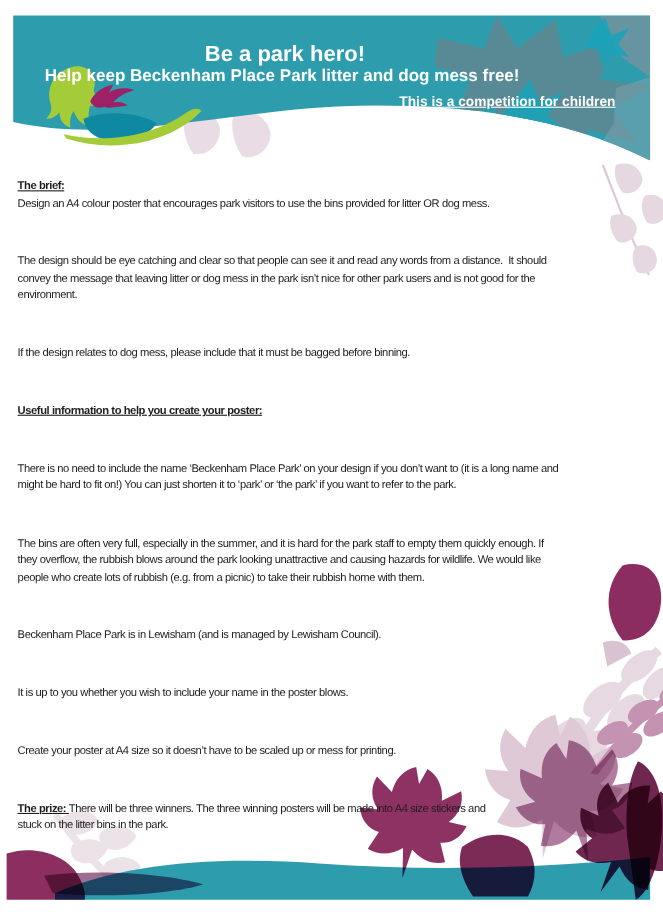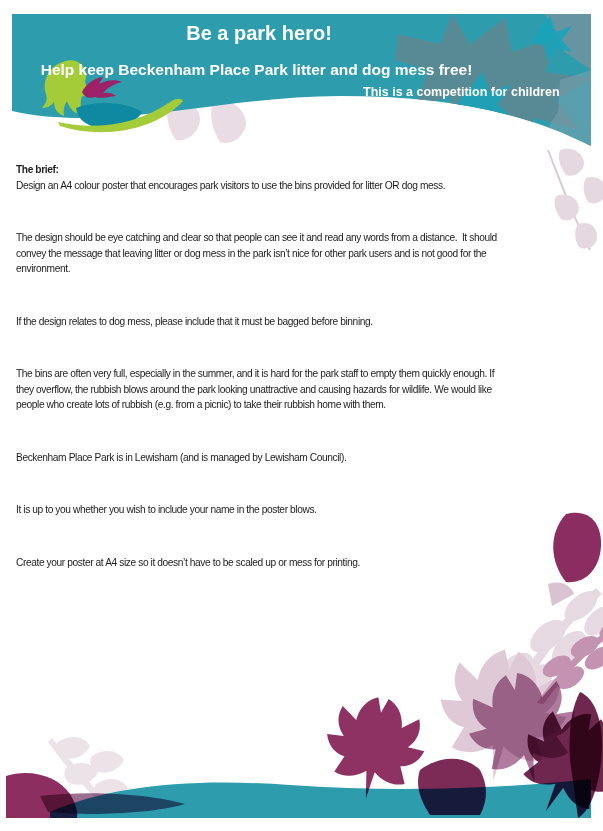--- a/index.html
+++ b/index.html
@@ -1,30 +1,30 @@
 <!DOCTYPE html>
 <html><head>
 <meta charset="utf-8">
 <style>
   html,body{margin:0;padding:0;background:#ffffff;}
   .page{position:relative;width:603px;height:831px;background:#ffffff;overflow:hidden;
         font-family:"Liberation Sans",sans-serif;}
   .decor{position:absolute;left:0;top:0;z-index:0;}
   .header-text{position:absolute;left:12px;top:14px;width:579px;z-index:2;color:#ffffff;}
-  .h-title{position:absolute;top:8px;left:0;width:100%;padding-right:85px;box-sizing:border-box;
+  .h-title{position:absolute;top:24px;left:0;width:100%;padding-right:85px;box-sizing:border-box;
            text-align:center;font-size:20px;font-weight:700;}
   .h-sub{position:absolute;top:47px;left:0;width:100%;padding-right:90px;box-sizing:border-box;
          text-align:center;font-size:15.5px;font-weight:700;}
-  .h-note{position:absolute;left:351px;top:69px;font-size:12.5px;font-weight:700;line-height:19px;}
+  .h-note{position:absolute;left:351px;top:69px;font-size:12.5px;font-weight:700;line-height:19px;text-decoration:underline;}
   .h-note .l2{margin-left:8px;}
   .body-text{position:absolute;left:16px;top:131px;width:579px;z-index:1;
              font-size:10.2px;letter-spacing:-0.4px;line-height:15.5px;color:#1e1e1e;
              white-space:pre;}
   .body-text p{margin:0 0 6px 0;}
-  .body-text b{font-weight:700;}
+  .body-text b{font-weight:700;text-decoration:underline;}
 </style>
 </head>
 <body>
 
 <div class="page">
 
   <svg class="decor" width="603" height="831" viewBox="0 0 603 831">
     <defs>
       <clipPath id="hclip">
         <path d="M12,14 H591 V146 C520,110 440,96 340,96 C220,96 110,133 12,111 Z"></path>
@@ -114,26 +114,31 @@
     </div>
   </div>
 
   <div class="body-text">
     <p><b>The brief:</b><span>
 Design an A4 colour poster that encourages park visitors to use the bins provided for litter OR dog mess.</span></p>
     <p>The design should be eye catching and clear so that people can see it and read any words from a distance.  It should
 convey the message that leaving litter or dog mess in the park isn’t nice for other park users and is not good for the
 environment.</p>
     <p>If the design relates to dog mess, please include that it must be bagged before binning.</p>
+    <p><b>Useful information to help you create your poster:</b></p>
+    <p>There is no need to include the name ‘Beckenham Place Park’ on your design if you don’t want to (it is a long name and
+might be hard to fit on!) You can just shorten it to ‘park’ or ‘the park’ if you want to refer to the park.</p>
     <p>The bins are often very full, especially in the summer, and it is hard for the park staff to empty them quickly enough. If
 they overflow, the rubbish blows around the park looking unattractive and causing hazards for wildlife. We would like
 people who create lots of rubbish (e.g. from a picnic) to take their rubbish home with them.</p>
     <p>Beckenham Place Park is in Lewisham (and is managed by Lewisham Council).</p>
     <p>It is up to you whether you wish to include your name in the poster blows.</p>
     <p>Create your poster at A4 size so it doesn’t have to be scaled up or mess for printing.</p>
+    <p><b>The prize: </b><span>There will be three winners. The three winning posters will be made into A4 size stickers and
+stuck on the litter bins in the park.</span></p>
     
     
     
     
     
     
     
   </div>
 
 </div>

